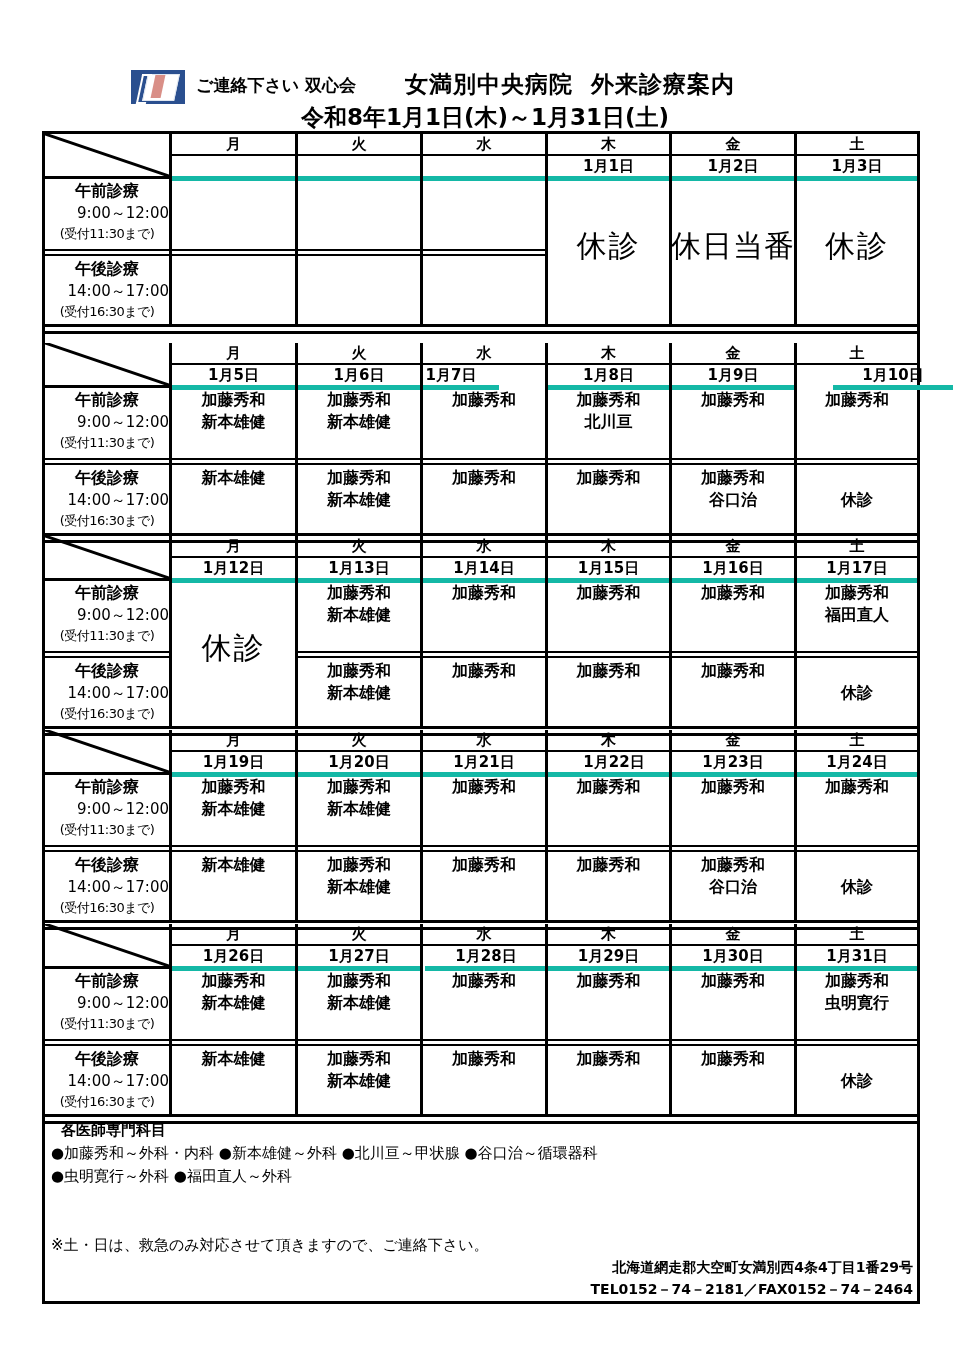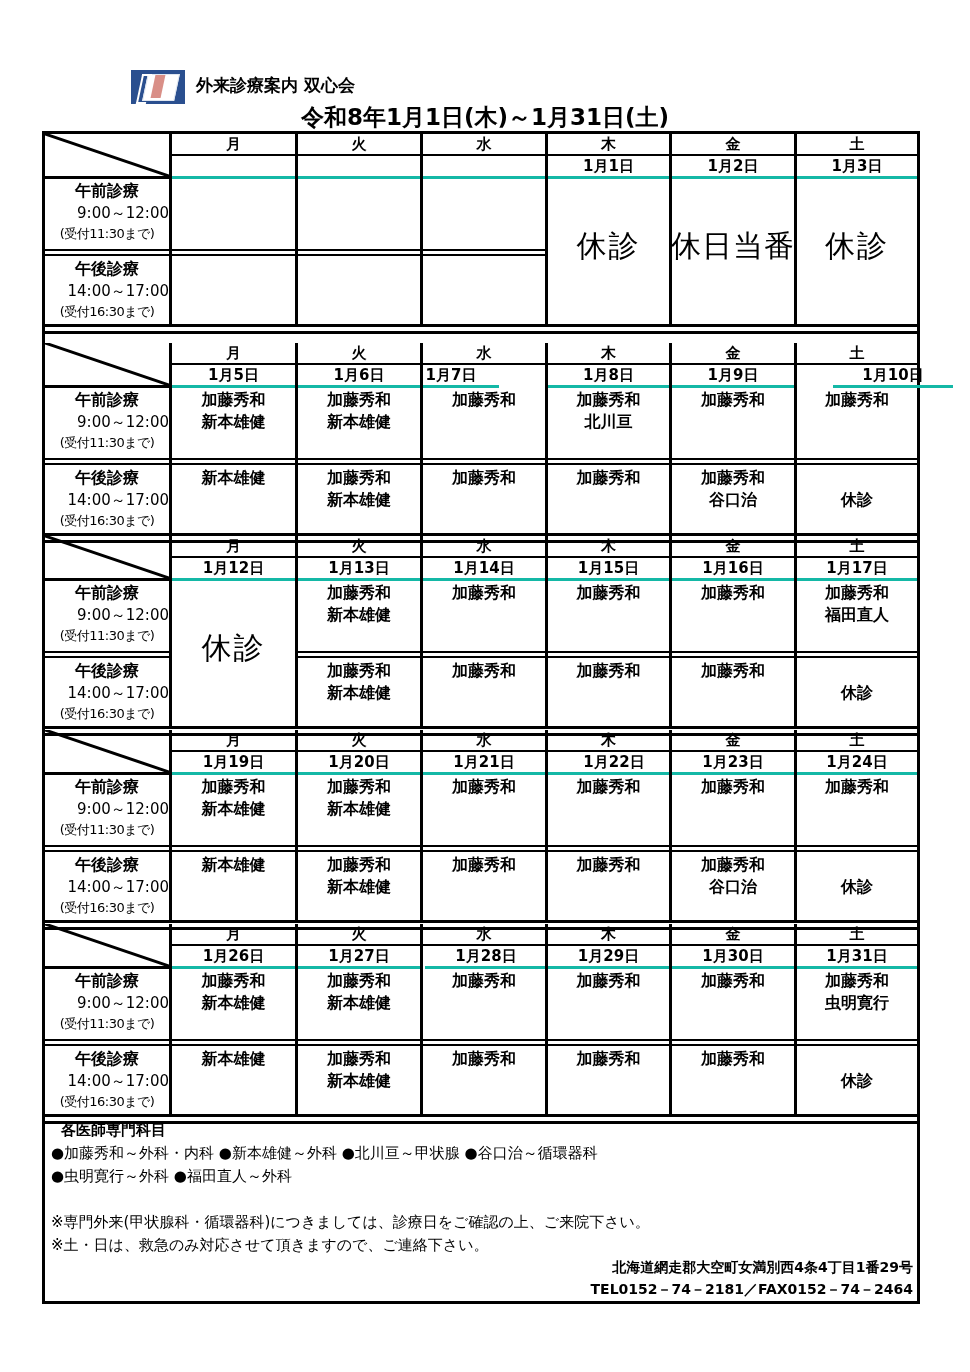--- a/index.html
+++ b/index.html
@@ -13,21 +13,21 @@
   .hosp { position:absolute; left:405px; top:5px; font-size:23px; font-weight:bold; letter-spacing:1px; }
   .period { position:absolute; left:0; width:970px; top:38px; text-align:center; font-size:23px; font-weight:bold; letter-spacing:0px; }
 
   .frame { position:absolute; left:42px; top:131px; width:872px; height:1167px; border:3px solid #000; box-sizing:content-box; }
   .week { position:absolute; left:0; width:872px; }
   .week .sep { position:absolute; left:0; width:872px; height:4px; border-top:3px solid #000; border-bottom:3px solid #000; background:#fff; }
   .lbl-corner { position:absolute; left:0; top:0; width:124px; height:42px; border-right:3px solid #000; border-bottom:3px solid #000; overflow:hidden; }
   .lbl-corner svg { position:absolute; left:0; top:0; }
   .day-cell { position:absolute; text-align:center; font-size:15px; font-weight:bold; line-height:20px; }
   .day-row { border-bottom:2px solid #000; }
-  .date-row { border-bottom:3px solid #14b8a6; }
+  .date-row { border-bottom:5px solid #14b8a6; }
   .vline { position:absolute; width:3px; background:#000; }
   .slot-label { position:absolute; left:0; width:124px; text-align:center; border-right:3px solid #000; }
   .slot-label .t1 { font-size:16px; font-weight:bold; line-height:23px; }
   .slot-label .t2 { font-size:15px; line-height:22px;text-align:right; }
   .slot-label .t3 { font-size:13px; line-height:20px; letter-spacing:-0.5px; }
   .gap { position:absolute; left:0; width:872px; height:3px; border-top:2px solid #000; border-bottom:2px solid #000; background:#fff; }
   .cell { position:absolute; text-align:center; font-size:16px; font-weight:bold; line-height:22px; padding-top:1px; box-sizing:border-box; }
   .big { position:absolute; text-align:center; font-size:30px; line-height:34px; font-weight:normal; }
   .footer { position:absolute; left:0; top:983px; width:872px; height:184px; }
   .footer .line { position:absolute; left:6px; font-size:15px; line-height:22px; white-space:nowrap; }
@@ -36,30 +36,30 @@
 </style>
 </head>
 <body>
 
 <div class="header">
   <div class="logo">
     <div class="card"></div>
       <div class="stripe"></div>
       <div class="edge"></div>
   </div>
-  <div class="org">外来診療案内 双心会</div>
+  <div class="org">ご連絡下さい 双心会</div>
+  <div class="hosp" style="white-space:pre">女満別中央病院  外来診療案内</div>
   <div class="period">令和8年1月1日(木)～1月31日(土)</div>
 </div>
 
 <div class="frame" id="frame">
   <div class="footer">
     <div class="line title" style="top:2px">各医師専門科目</div>
     <div class="line" style="top:25px">●加藤秀和～外科・内科  ●新本雄健～外科  ●北川亘～甲状腺  ●谷口治～循環器科</div>
     <div class="line" style="top:48px">●虫明寛行～外科  ●福田直人～外科</div>
-    <div class="line" style="top:94px">※専門外来(甲状腺科・循環器科)につきましては、診療日をご確認の上、ご来院下さい。</div>
     <div class="line" style="top:117px">※土・日は、救急のみ対応させて頂きますので、ご連絡下さい。</div>
     <div class="addr" style="top:140px">北海道網走郡大空町女満別西4条4丁目1番29号</div>
     <div class="addr" style="top:162px">TEL0152－74－2181／FAX0152－74－2464</div>
   </div>
 <div class="week" style="top: 0px; height: 190px;">
       <div class="lbl-corner">
         <svg width="124" height="42">
           <line x1="0" y1="0" x2="124" y2="42" stroke="#000" stroke-width="3"></line>
         </svg>
       </div>

